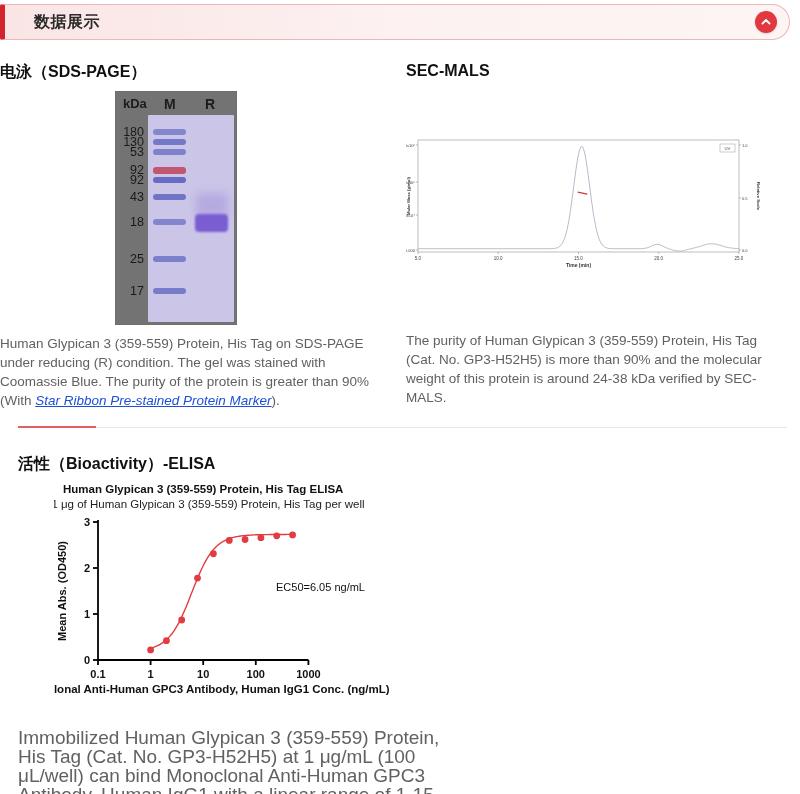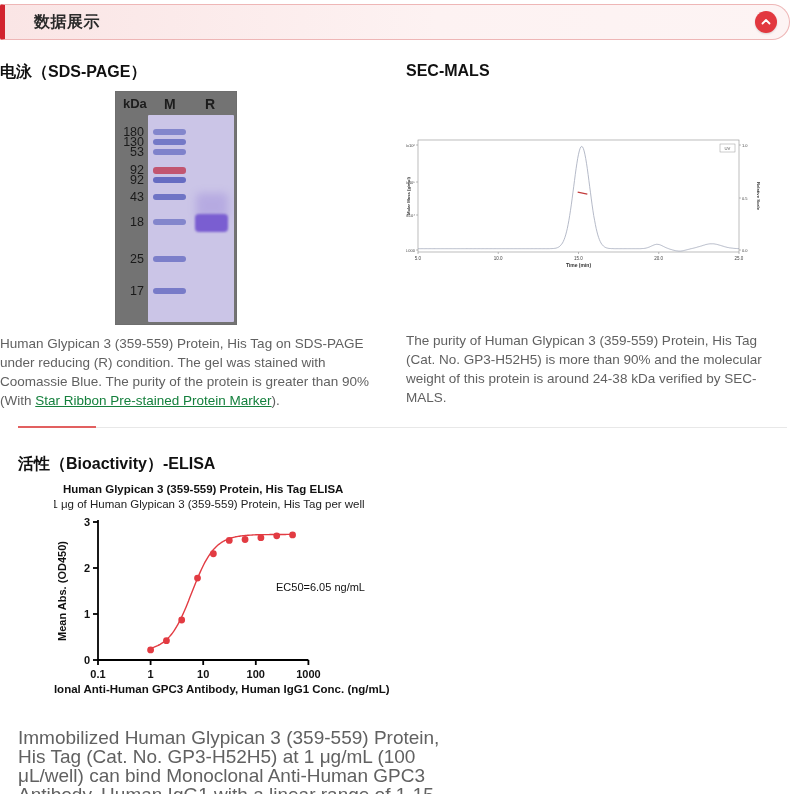--- a/index.html
+++ b/index.html
@@ -17,21 +17,21 @@
   .header-bar h1{margin:16px;font-size:16px;font-weight:bold;color:#2a2a2a;letter-spacing:.5px;}
   .collapse-btn{width:22px;height:22px;border-radius:50%;background:#e2383f;border:none;cursor:pointer;
     display:flex;align-items:center;justify-content:center;padding:0;box-shadow:0 1px 2px rgba(0,0,0,.15);}
   .collapse-btn svg{display:block;}
 
   
   .columns{display:grid;grid-template-columns:1fr 1fr;column-gap:26px;padding:0 14px 0 0;}
   h2.sec-heading{font-size:16px;font-weight:bold;color:#111;margin:22px 0 0 0;}
   .media-box{height:242px;position:relative;}
   .desc{font-size:13.5px;line-height:19px;color:#616161;margin:9px 0 0 0;max-width:378px;}
-  .desc a{color:#15803d;text-decoration:underline;cursor:pointer;}
+  .desc a{color:#1d4ed8;text-decoration:underline;cursor:pointer;font-style:italic;}
 
   
   .gel-figure{position:absolute;left:115px;top:8px;width:122px;height:234px;background:#737373;
     border:1px solid #6e6e6e;box-sizing:border-box;}
   .gel-head{position:absolute;top:4px;font-weight:bold;color:#1c1c1c;font-size:13px;}
   .gel-area{position:absolute;left:32px;top:23px;width:86px;height:207px;background:#cbc5e7;border-radius:1px;}
   .mw-label{position:absolute;left:0;width:28px;text-align:right;font-size:12.5px;color:#1a1a1a;line-height:14px;}
   .m-band{position:absolute;left:5px;width:33px;height:6px;border-radius:3px;filter:blur(.7px);}
   .r-band{position:absolute;border-radius:4px;}
 

